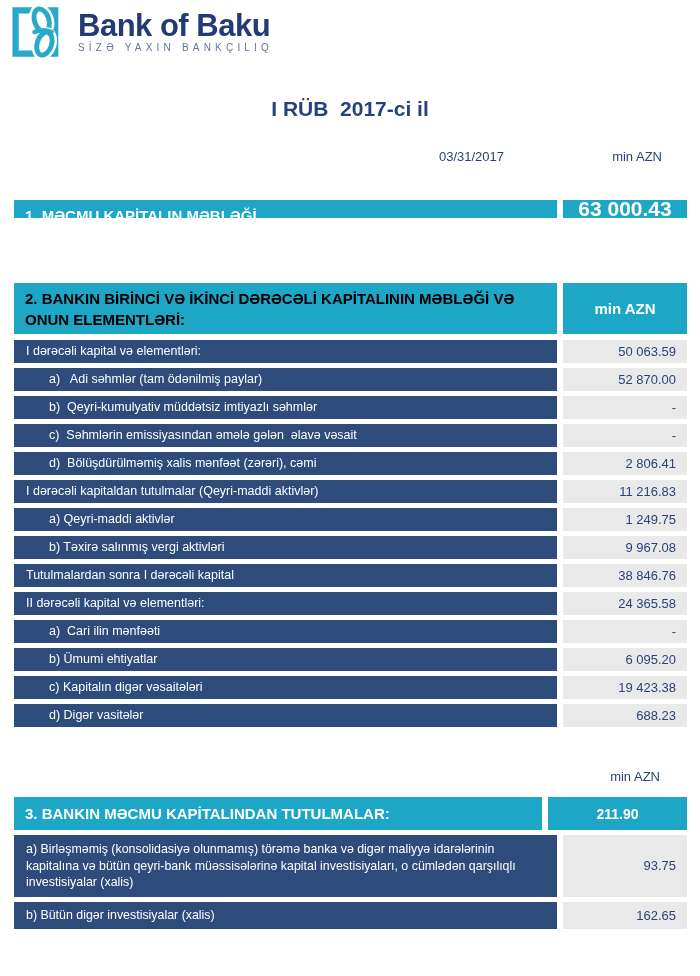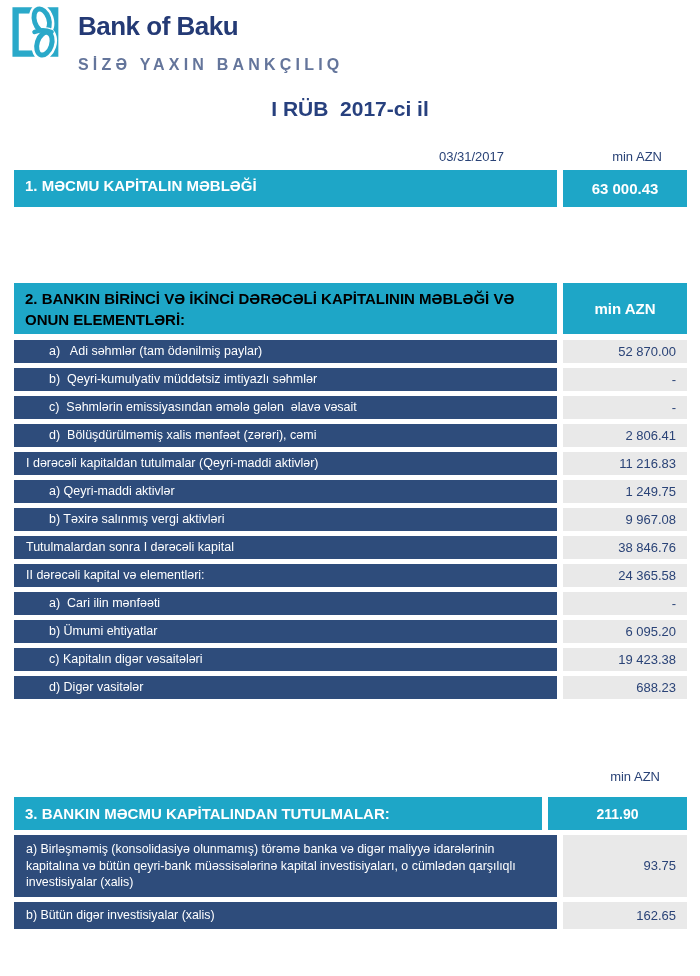--- a/index.html
+++ b/index.html
@@ -3,38 +3,38 @@
 <meta charset="utf-8">
 <style>
   * { margin:0; padding:0; box-sizing:border-box; }
   html,body { width:700px; height:976px; background:#ffffff;
     font-family:"Liberation Sans", sans-serif; position:relative; overflow:hidden; }
 
   
   .logo { position:absolute; top:4px; left:12px; display:flex; align-items:flex-start; }
   .logo-icon { width:54px; height:56px; flex:0 0 auto; }
   .logo-text { margin-left:12px; padding-top:6px; }
-  .brand { font-size:26px; font-weight:bold; color:#243A75; letter-spacing:-0.5px; line-height:32px; }
-  .tagline { font-size:16px; font-weight:bold; color:#64759B; letter-spacing:4.2px; margin-top:14px; }
+  .brand { font-size:31px; font-weight:bold; color:#243A75; letter-spacing:-0.5px; line-height:32px; }
+  .tagline { font-size:10px; font-weight:normal; color:#64759B; letter-spacing:4.2px; margin-top:0; }
 
   
   .title { position:absolute; top:97px; left:0; width:100%; text-align:center;
     font-size:21px; font-weight:bold; color:#27407E; white-space:pre; }
   .meta-date { position:absolute; top:149px; right:196px; font-size:13px; color:#2A4377; }
   .meta-unit { position:absolute; top:149px; right:38px; font-size:13px; color:#2A4377; }
   .unit-mid  { position:absolute; top:769px; right:40px; font-size:13px; color:#2A4377; }
 
   
   .bar { display:flex; position:absolute; left:14px; right:13px; }
   .bar .cell-label { background:#1EA6C7; color:#ffffff; font-weight:bold; flex:1; }
   .bar .cell-value { background:#1EA6C7; color:#ffffff; font-weight:bold; width:124px;
     margin-left:6px; display:flex; align-items:center; justify-content:center; }
-  .bar1 { top:170px; height:37px; }
+  .bar1 { top:200px; height:18px; }
   .bar1 .cell-label { font-size:15px; line-height:31px; padding-left:11px; }
-  .bar1 .cell-value { font-size:15px; }
+  .bar1 .cell-value { font-size:21px; }
 
   
   .sec2 { position:absolute; top:283px; left:14px; right:13px; }
   .sec2-head { display:flex; margin-bottom:6px; }
   .sec2-head .cell-label { background:#1EA6C7; color:#000000; font-weight:bold; flex:1;
     font-size:15px; line-height:21px; padding:5px 11px 4px 11px; }
   .sec2-head .cell-value { background:#1EA6C7; color:#fff; font-weight:bold; width:124px;
     margin-left:6px; display:flex; align-items:center; justify-content:center; font-size:15px; }
 
   .row { display:flex; margin-bottom:5px; }
@@ -85,20 +85,24 @@
   <div class="cell-label">1. MƏCMU KAPİTALIN MƏBLƏĞİ</div>
   <div class="cell-value">63 000.43</div>
 </div>
 
 <div class="sec2">
   <div class="sec2-head">
     <div class="cell-label">2. BANKIN BİRİNCİ VƏ İKİNCİ DƏRƏCƏLİ KAPİTALININ MƏBLƏĞİ VƏ ONUN ELEMENTLƏRİ:</div>
     <div class="cell-value">min AZN</div>
   </div>
 
+  <div class="row">
+    <div class="cell-label">I dərəcəli kapital və elementləri:</div>
+    <div class="cell-value">50 063.59</div>
+  </div>
   <div class="row indent">
     <div class="cell-label">a)   Adi səhmlər (tam ödənilmiş paylar)</div>
     <div class="cell-value">52 870.00</div>
   </div>
   <div class="row indent">
     <div class="cell-label">b)  Qeyri-kumulyativ müddətsiz imtiyazlı səhmlər</div>
     <div class="cell-value">-</div>
   </div>
   <div class="row indent">
     <div class="cell-label">c)  Səhmlərin emissiyasından əmələ gələn  əlavə vəsait</div>

